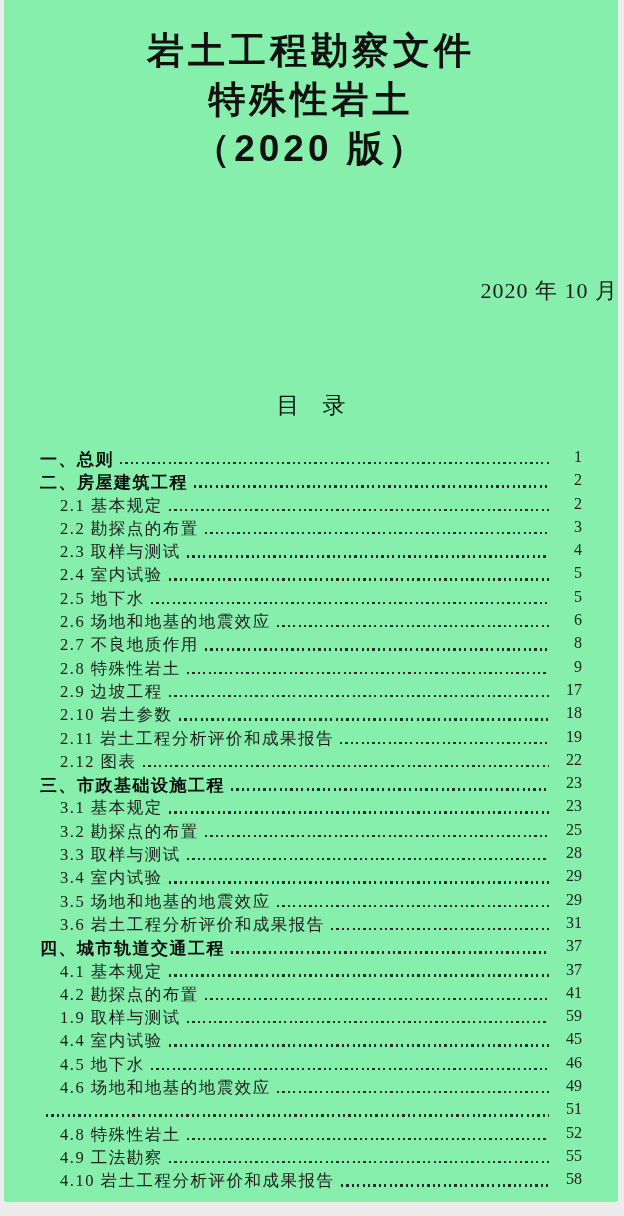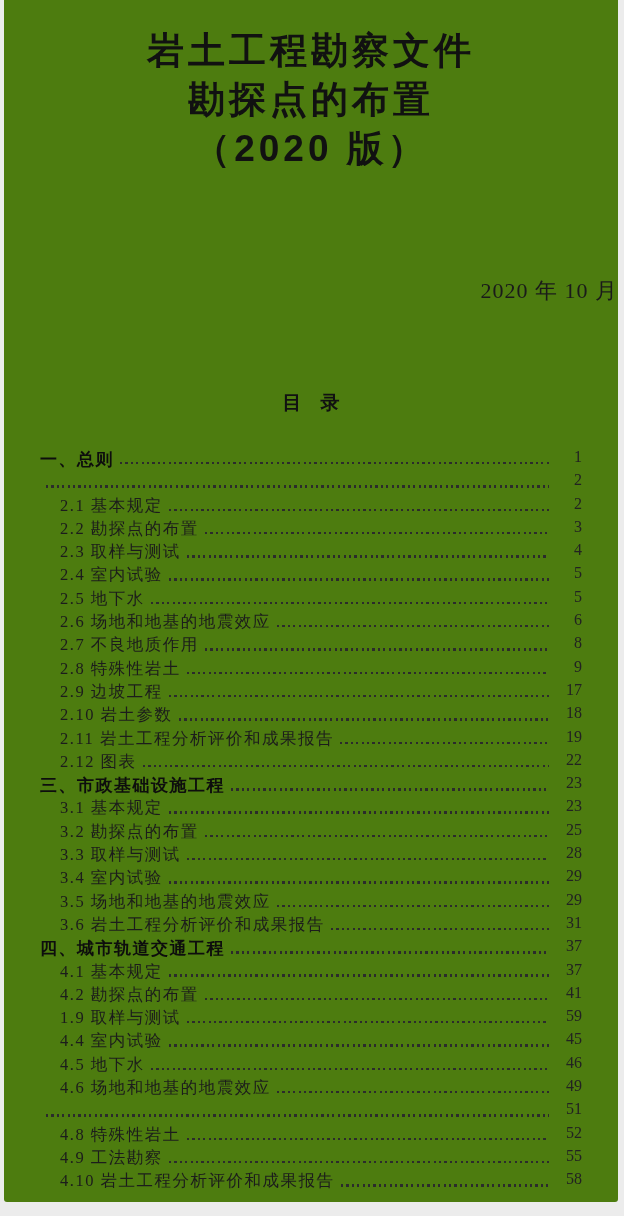--- a/index.html
+++ b/index.html
@@ -10,21 +10,21 @@
     background: #ececec;
     overflow: hidden;
     font-family: "Liberation Serif", serif;
   }
   .page {
     position: absolute;
     left: 4px;
     top: 0;
     right: 6px;
     bottom: 14px;
-    background: #4d7c0f;
+    background: #86efac;
     color: #1c1c1c;
     border-radius: 0 0 3px 3px;
   }
   .doc-title {
     position: absolute;
     top: 26px;
     left: 0;
     right: 0;
     text-align: center;
     font-family: "Liberation Sans", sans-serif;
@@ -44,22 +44,22 @@
     letter-spacing: 1px;
     color: #1a1a1a;
   }
   .toc-heading {
     position: absolute;
     top: 390px;
     left: 0;
     right: 0;
     text-align: center;
     font-family: "Liberation Sans", sans-serif;
-    font-weight: 700;
-    font-size: 19px;
+    font-weight: 400;
+    font-size: 23px;
     color: #111;
   }
   .toc-list {
     position: absolute;
     top: 448px;
     left: 36px;
     right: 36px;
   }
   .toc-row {
     display: flex;
@@ -97,36 +97,37 @@
     color: #222;
   }
 </style>
 </head>
 <body>
 
 <div class="page">
 
   <div class="doc-title">
     <div>岩土工程勘察文件</div>
-    <div>勘探点的布置</div>
+    <div>特殊性岩土</div>
     <div>（2020 版）</div>
   </div>
 
   <div class="doc-date">2020 年 10 月</div>
 
   <div class="toc-heading">目　录</div>
 
   <div class="toc-list">
   <div class="toc-row lv1">
     <span class="toc-label">一、总则</span>
     <span class="toc-dots"></span>
     <span class="toc-page">1</span>
   </div>
 
   <div class="toc-row lv1">
+    <span class="toc-label">二、房屋建筑工程</span>
     <span class="toc-dots"></span>
     <span class="toc-page">2</span>
   </div>
 
   <div class="toc-row">
     <span class="toc-label">2.1 基本规定</span>
     <span class="toc-dots"></span>
     <span class="toc-page">2</span>
   </div>
 

